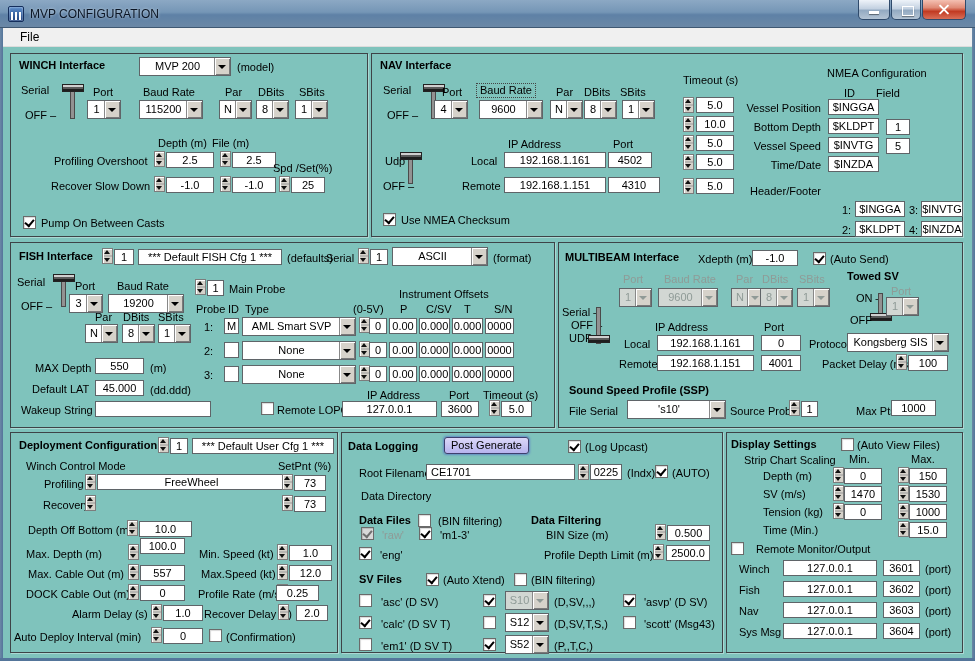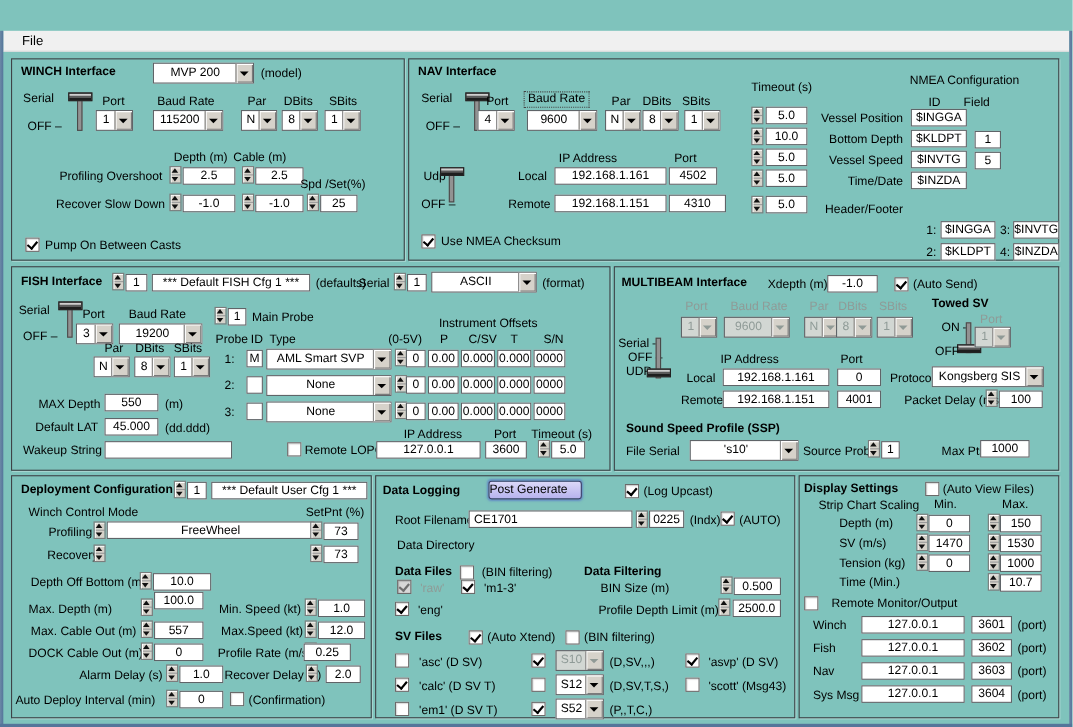--- a/index.html
+++ b/index.html
@@ -49,27 +49,34 @@
  background:linear-gradient(#d6d2ca 0 6px,#9a9a9a 7px,#d6d2ca 8px 100%);box-shadow:inset 1px 1px 0 #fff}
 .S::before{content:"";position:absolute;left:1px;top:1px;border-left:3px solid transparent;border-right:3px solid transparent;border-bottom:4px solid #101010}
 .S::after{content:"";position:absolute;left:1px;bottom:1px;border-left:3px solid transparent;border-right:3px solid transparent;border-top:4px solid #101010}
 .C{position:absolute;width:13px;height:13px;background:#fff;border:1px solid #6a6a6a;box-shadow:inset 1px 1px 1px rgba(0,0,0,.15)}
 .C.on::after{content:"";position:absolute;left:1px;top:2px;width:7px;height:4px;border-left:2px solid #000;border-bottom:2px solid #000;transform:rotate(-50deg)}
 .C.disb{background:#d8d8d8}
 .C.disb::after{border-color:#6f6f6f}
 .T{position:absolute;width:5px;background:#929292;border:1px solid #4a4a4a}
 .H{position:absolute;width:22px;height:8px;background:#5a5a5a;border:1px solid #222;
  box-shadow:inset 0 2px 0 #cfcfcf,inset 0 -2px 0 #1e1e1e}
-.PB{position:absolute;background:linear-gradient(#dbd8f8,#b7b3ee);border:1px solid #3f3f6e;border-radius:3px;line-height:15px;box-shadow:0 0 2px 1px rgba(90,120,200,.75)}
+.PB{position:absolute;text-align:center;background:linear-gradient(#dbd8f8,#b7b3ee);border:1px solid #3f3f6e;border-radius:3px;line-height:15px;box-shadow:0 0 2px 1px rgba(90,120,200,.75)}
 .dot{border:1px dotted #444;padding:0 3px}
 </style>
 </head>
 <body>
 
 <div id="frame">
+  <div id="titlebar">
+    <span id="appicon"></span>
+    <span id="apptitle">MVP CONFIGURATION</span>
+    <span class="wbtn" id="btn-min" style="left:858px;width:32px"></span>
+    <span class="wbtn" id="btn-max" style="left:891px;width:30px"></span>
+    <span class="wbtn" id="btn-close" style="left:922px;width:44px"></span>
+  </div>
   <div id="menubar">
     <span class="L" id="menu-file">File</span>
   </div>
   <div class="edge" id="edge-l"></div>
   <div class="edge" id="edge-r"></div>
   <div class="edge" id="edge-b"></div>
 
   <div class="G" style="left:10px;top:53px;width:358px;height:184px">
     <span class="L B" style="left:8px;top:5px">WINCH Interface</span>
     <span class="D" style="left:128px;top:3px;width:92px">MVP 200</span>
@@ -82,21 +89,21 @@
     <span class="D" style="left:76px;top:46px;width:34px">1</span>
     <span class="L" style="left:132px;top:32px">Baud Rate</span>
     <span class="D" style="left:128px;top:46px;width:64px">115200</span>
     <span class="L" style="left:214px;top:32px">Par</span>
     <span class="D" style="left:208px;top:46px;width:33px">N</span>
     <span class="L" style="left:247px;top:32px">DBits</span>
     <span class="D" style="left:245px;top:46px;width:33px">8</span>
     <span class="L" style="left:288px;top:32px">SBits</span>
     <span class="D" style="left:284px;top:46px;width:33px">1</span>
     <span class="L" style="left:147px;top:83px">Depth (m)</span>
-    <span class="L" style="left:201px;top:83px">Cable (m)</span>
+    <span class="L" style="left:201px;top:83px">File (m)</span>
     <span class="L" style="left:43px;top:101px">Profiling Overshoot</span>
     <span class="S" style="left:143px;top:97px"></span>
     <span class="F" style="left:155px;top:98px;width:48px">2.5</span>
     <span class="S" style="left:209px;top:97px"></span>
     <span class="F" style="left:221px;top:98px;width:44px">2.5</span>
     <span class="L" style="left:262px;top:108px">Spd /Set(%)</span>
     <span class="L" style="left:40px;top:126px">Recover Slow Down</span>
     <span class="S" style="left:143px;top:122px"></span>
     <span class="F" style="left:155px;top:123px;width:48px">-1.0</span>
     <span class="S" style="left:209px;top:122px"></span>
@@ -432,21 +439,21 @@
     <span class="F" style="left:117px;top:53px;width:38px">1470</span>
     <span class="S" style="left:171px;top:52px"></span>
     <span class="F" style="left:182px;top:53px;width:38px">1530</span>
     <span class="L" style="left:36px;top:73px">Tension (kg)</span>
     <span class="S" style="left:106px;top:70px"></span>
     <span class="F" style="left:117px;top:71px;width:38px">0</span>
     <span class="S" style="left:171px;top:70px"></span>
     <span class="F" style="left:182px;top:71px;width:38px">1000</span>
     <span class="L" style="left:36px;top:91px">Time (Min.)</span>
     <span class="S" style="left:171px;top:88px"></span>
-    <span class="F" style="left:182px;top:89px;width:38px">10.7</span>
+    <span class="F" style="left:182px;top:89px;width:38px">15.0</span>
     <span class="C" style="left:4px;top:109px"></span>
     <span class="L" style="left:29px;top:110px">Remote Monitor/Output</span>
     <span class="L" style="left:12px;top:130px">Winch</span>
     <span class="F" style="left:56px;top:127px;width:94px">127.0.0.1</span>
     <span class="F" style="left:156px;top:127px;width:37px">3601</span>
     <span class="L" style="left:198px;top:130px">(port)</span>
     <span class="L" style="left:12px;top:151px">Fish</span>
     <span class="F" style="left:56px;top:148px;width:94px">127.0.0.1</span>
     <span class="F" style="left:156px;top:148px;width:37px">3602</span>
     <span class="L" style="left:198px;top:151px">(port)</span>

